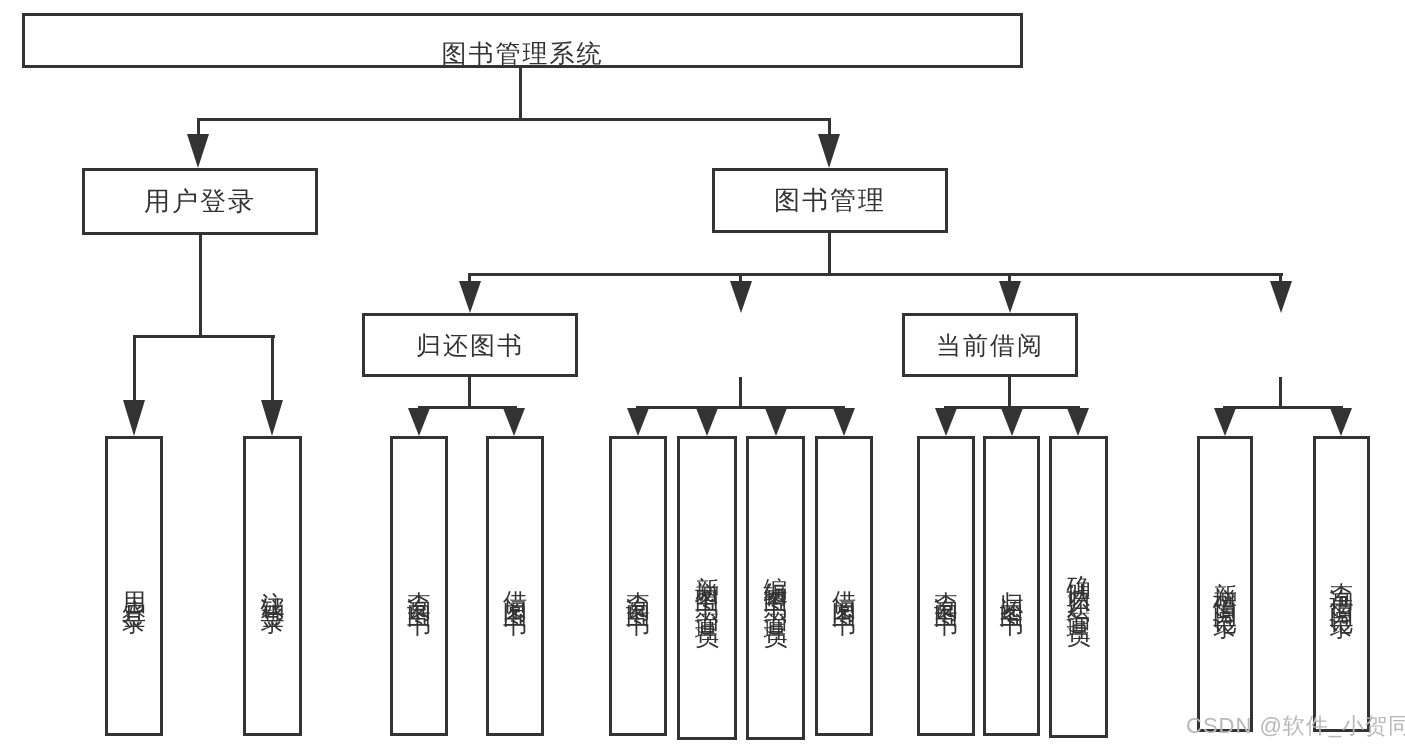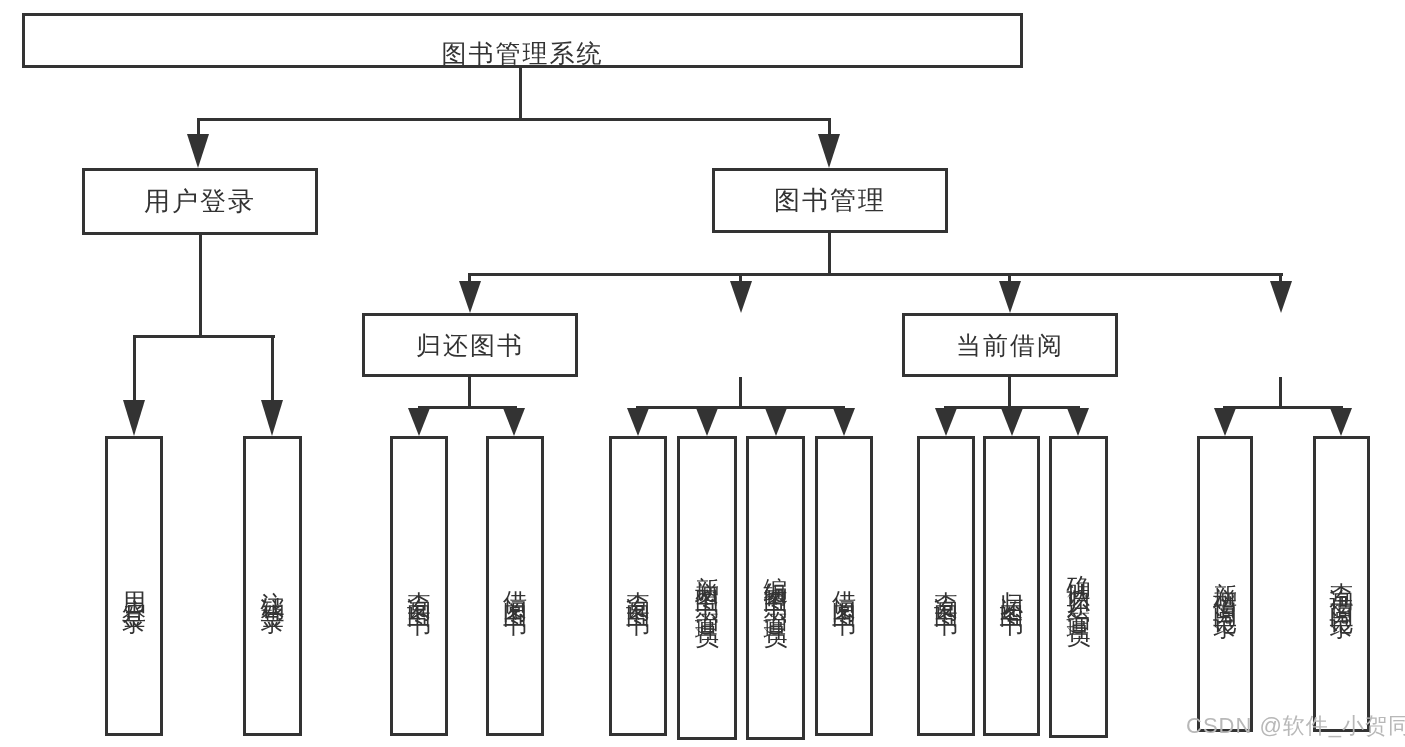--- a/index.html
+++ b/index.html
@@ -72,21 +72,21 @@
   <div class="vl" style="left:739px;top:273px;height:12px"></div>
   <div class="ah ah32" style="left:730px;top:281px"></div>
   <div class="vl" style="left:1008px;top:273px;height:12px"></div>
   <div class="ah ah32" style="left:999px;top:281px"></div>
   <div class="vl" style="left:1279px;top:273px;height:12px"></div>
   <div class="ah ah32" style="left:1270px;top:281px"></div>
 
   <div class="box h3" style="left:362px;top:313px;width:216px;height:64px">
     <span>归还图书</span>
   </div>
-  <div class="box h3" style="left:902px;top:313px;width:216px;height:64px">
+  <div class="box h3" style="left:902px;top:313px;width:176px;height:64px">
     <span>当前借阅</span>
   </div>
 
   <div class="vl" style="left:468px;top:377px;height:29px"></div>
   <div class="hl" style="left:418px;top:406px;width:99px"></div>
   <div class="ah ah28" style="left:408px;top:408px"></div>
   <div class="ah ah28" style="left:503px;top:408px"></div>
 
   <div class="vl" style="left:739px;top:377px;height:29px"></div>
   <div class="hl" style="left:636px;top:406px;width:209px"></div>

